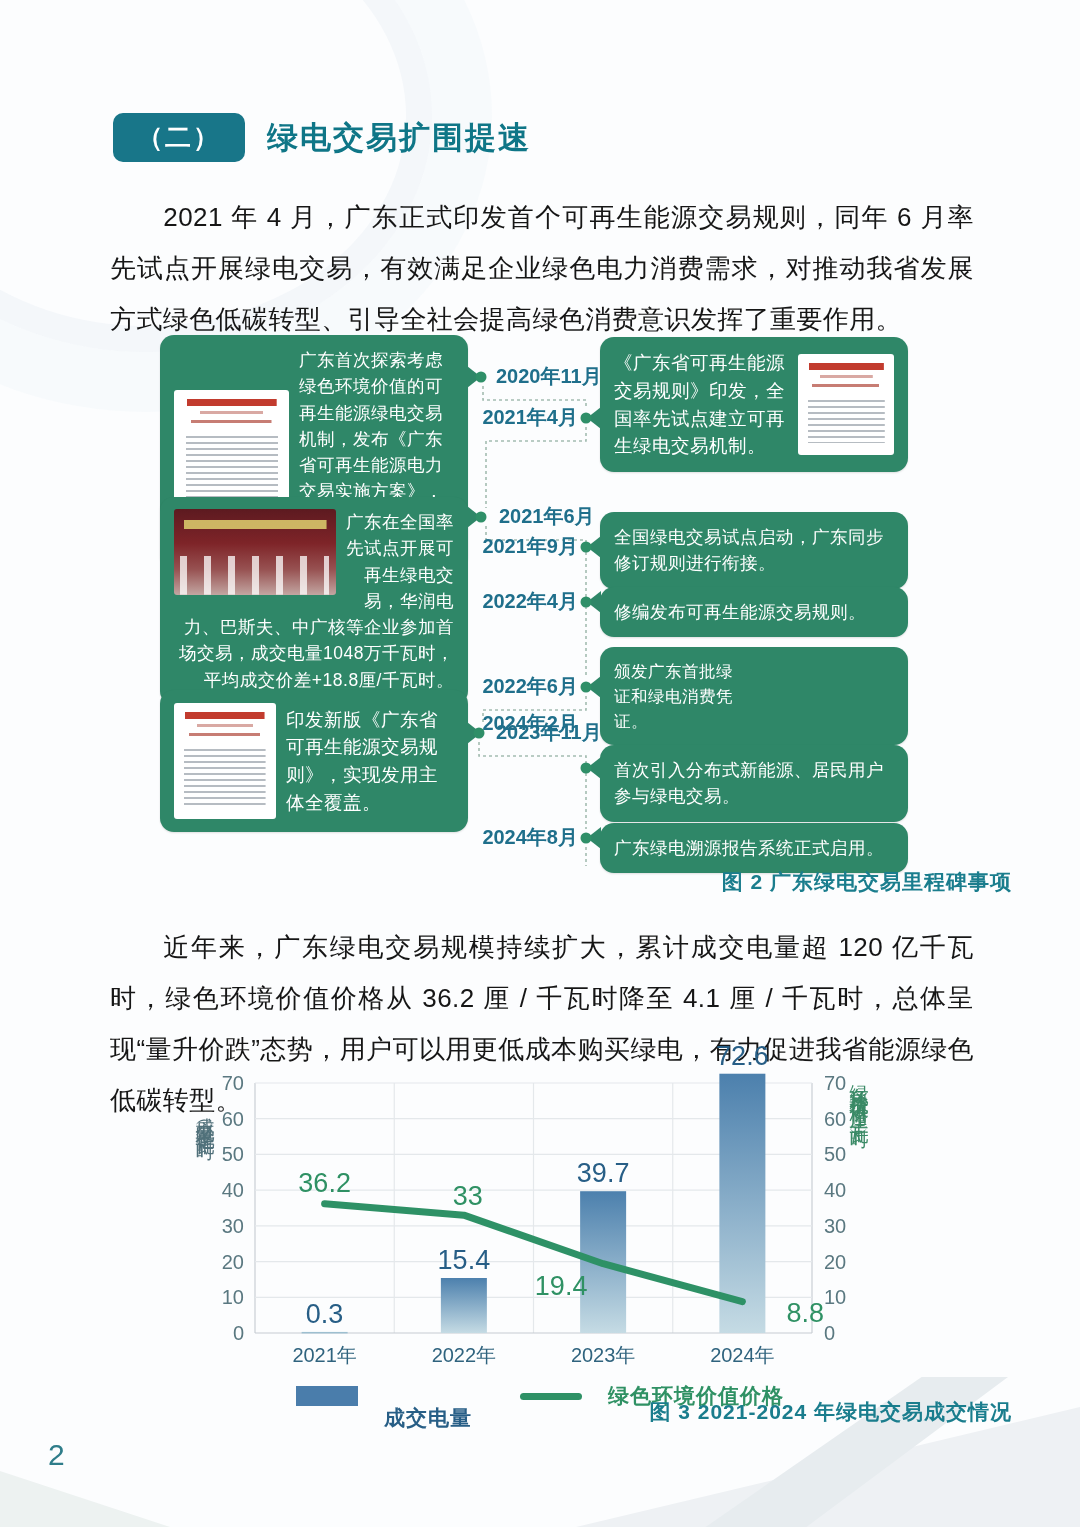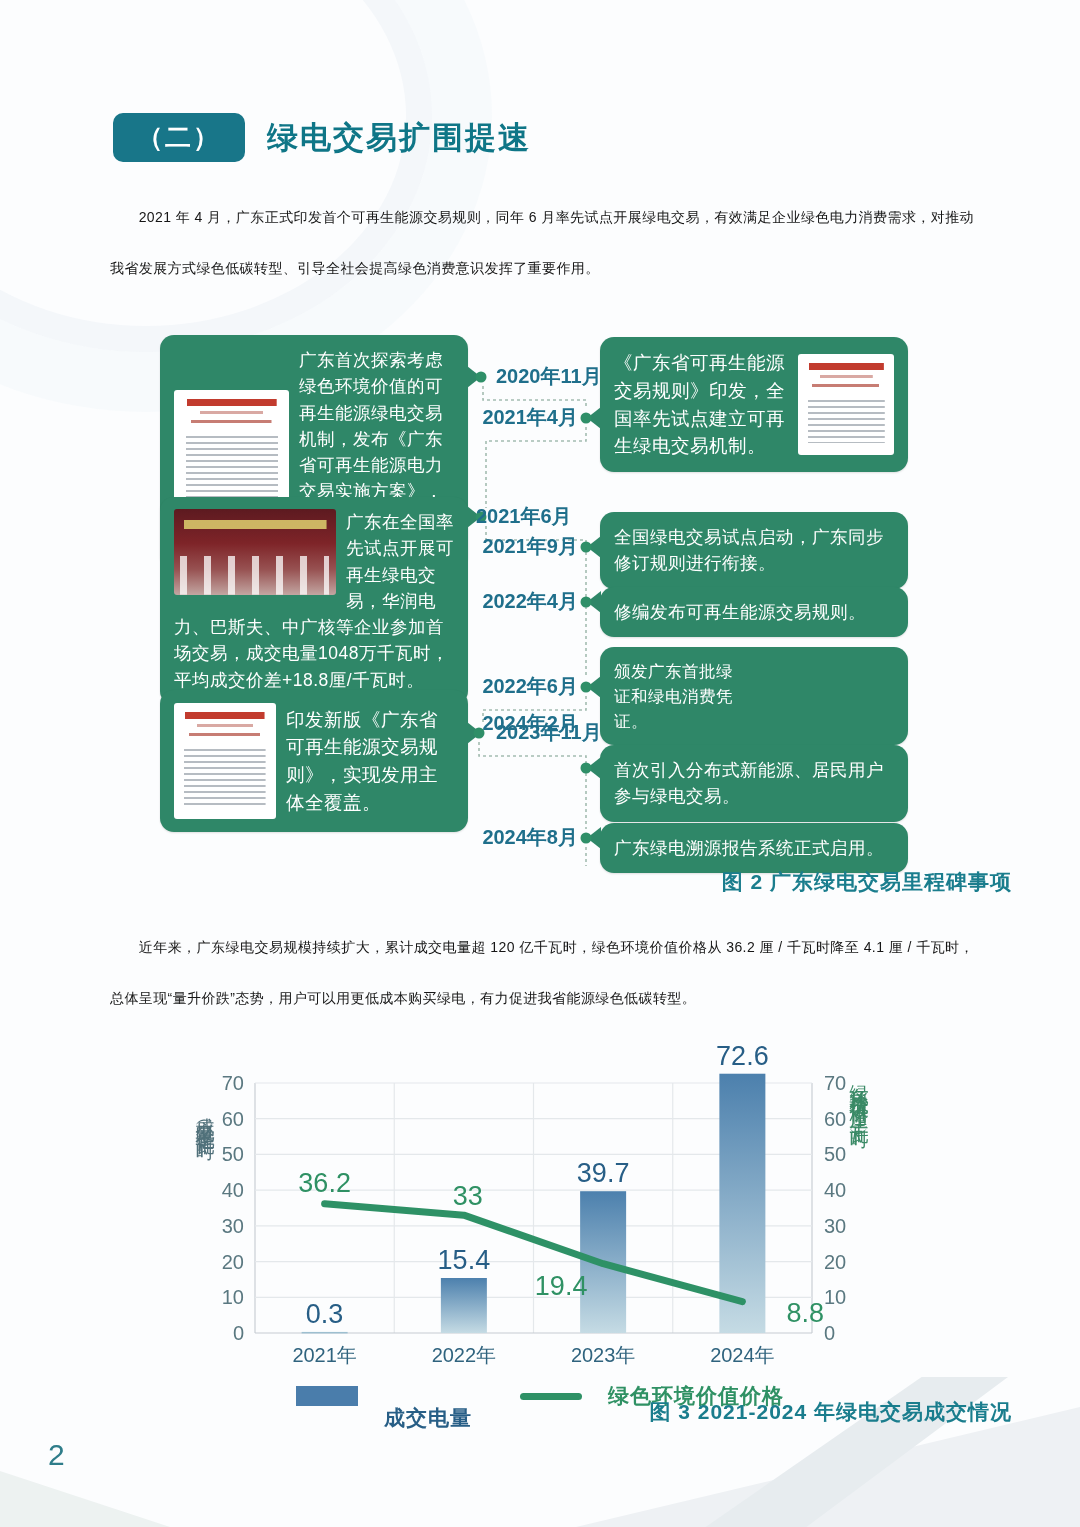--- a/index.html
+++ b/index.html
@@ -17,29 +17,29 @@
   .topbar{position:absolute;left:30px;top:26px;width:1020px;height:38px;display:flex;align-items:center;
           background:linear-gradient(90deg,#41a07d 0%,#2b8d80 45%,#11707e 100%);}
   .topbar-title{color:#fff;font-weight:bold;font-size:23px;margin-left:30px;letter-spacing:1px;}
   .topbar-sub{color:#fff;font-size:15px;font-weight:500;margin-left:26px;letter-spacing:8px;}
   
   .section-head{position:absolute;left:113px;top:113px;display:flex;align-items:center;gap:22px;}
   .badge{display:inline-block;background:#187689;color:#fff;font-weight:bold;font-size:26px;
          padding:7px 24px;border-radius:10px;letter-spacing:2px;}
   .section-title{color:#0f7687;font-weight:bold;font-size:31px;letter-spacing:2px;}
   
-  .para{position:absolute;left:110px;width:864px;margin:0;font-size:14px;line-height:51px;
+  .para{position:absolute;left:110px;width:864px;margin:0;font-size:26px;line-height:51px;
         color:#161616;text-align:justify;text-indent:2.05em;letter-spacing:.4px;}
   #p1{top:192px;} #p2{top:922px;}
   
   #timeline{position:absolute;inset:0;pointer-events:none;}
   #tl-links{position:absolute;left:430px;top:330px;width:220px;height:545px;overflow:visible;}
   .tl-box{position:absolute;background:#2f8768;border-radius:14px;color:#fff;box-sizing:border-box;
           padding:12px 14px;display:flex;align-items:center;gap:10px;box-shadow:0 1px 2px rgba(0,0,0,.12);}
-  .tl-box.wrap{display:block;}
+  .tl-box.wrap{display:block;text-align:right;}
   .tl-box.wrap .thumb{float:left;margin:0 10px 4px 0;}
   .tl-tip{position:absolute;width:0;height:0;border-top:11px solid transparent;border-bottom:11px solid transparent;}
   .tl-box.left  .tl-tip{right:-13px;border-left:14px solid #2f8768;}
   .tl-box.right .tl-tip{left:-13px;border-right:14px solid #2f8768;}
   .tl-text{line-height:1.5;letter-spacing:.5px;}
   .thumb{flex:none;border-radius:3px;}
   .thumb-doc{background:
       linear-gradient(#c23b2e,#c23b2e) 50% 9px/78% 7px no-repeat,
       linear-gradient(#d9a9a3,#d9a9a3) 50% 21px/55% 3px no-repeat,
       linear-gradient(#c77d74,#c77d74) 50% 30px/70% 3px no-repeat,
@@ -111,21 +111,21 @@
         <div class="thumb thumb-doc" style="width: 96px; height: 101px;"></div>
       </div>
       <span class="tl-dot" style="left: 586px; top: 418px;"></span>
       <span class="tl-date" style="top: 404px; right: 502px;">2021年4月</span>
       <div class="tl-box left wrap" style="left: 160px; top: 497px; width: 308px; min-height: 165px;">
         <span class="tl-tip" style="top: 9px;"></span>
         <div class="thumb thumb-photo-red" style="width: 162px; height: 86px;"></div>
         <div class="tl-text" style="font-size: 17.5px;">广东在全国率先试点开展可再生绿电交易，华润电力、巴斯夫、中广核等企业参加首场交易，成交电量1048万千瓦时，平均成交价差+18.8厘/千瓦时。</div>
       </div>
       <span class="tl-dot" style="left: 481px; top: 517px;"></span>
-      <span class="tl-date" style="top: 503px; left: 476px;">2021年6月</span>
+      <span class="tl-date" style="top: 503px; left: 499px;">2021年6月</span>
       <div class="tl-box right" style="left: 600px; top: 512px; width: 308px; min-height: 65px;">
         <span class="tl-tip" style="top: 24px;"></span>
         <div class="tl-text" style="font-size: 17.5px;">全国绿电交易试点启动，广东同步修订规则进行衔接。</div>
       </div>
       <span class="tl-dot" style="left: 586px; top: 547px;"></span>
       <span class="tl-date" style="top: 533px; right: 502px;">2021年9月</span>
       <div class="tl-box right" style="left: 600px; top: 587px; width: 308px; min-height: 42px;">
         <span class="tl-tip" style="top: 4px;"></span>
         <div class="tl-text" style="font-size: 17.5px;">修编发布可再生能源交易规则。</div>
       </div>

